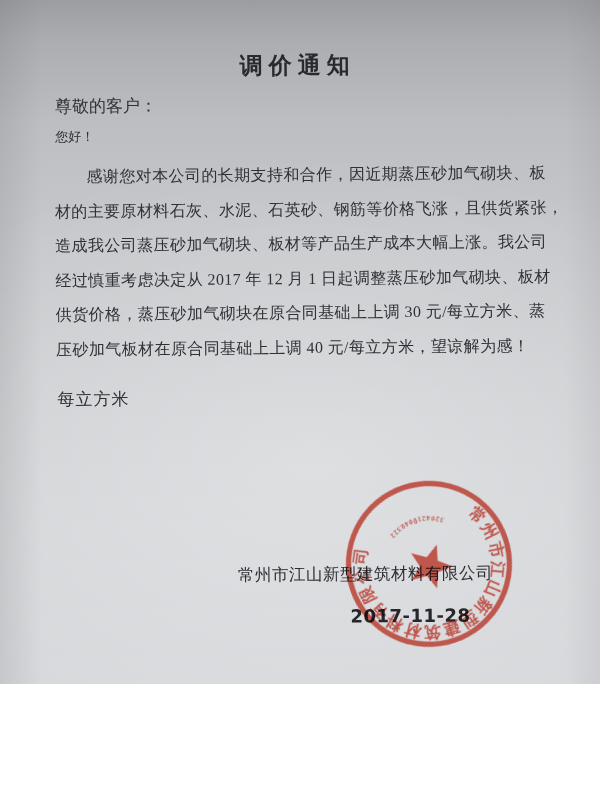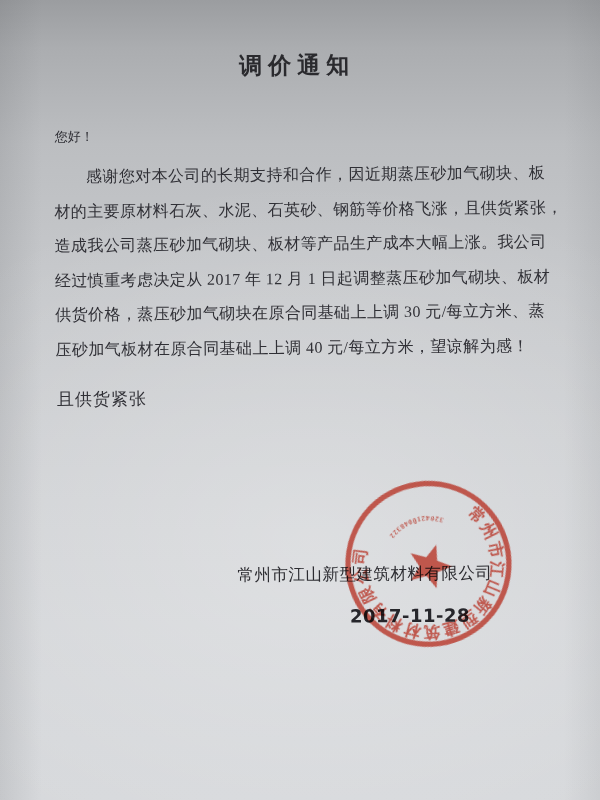--- a/index.html
+++ b/index.html
@@ -1,18 +1,18 @@
 <!DOCTYPE html>
 <html><head>
 <meta charset="utf-8">
 <style>
   html,body{margin:0;padding:0;}
   .photo{
     position:relative;
-    width:600px;height:800px;
+    width:600px;height:684px;
     overflow:hidden;
     background:
       linear-gradient(90deg, rgba(70,72,76,.12), rgba(70,72,76,0) 7%, rgba(70,72,76,0) 94%, rgba(70,72,76,.08)),
       radial-gradient(ellipse 130% 70% at 52% 68%, rgba(255,255,255,.28), rgba(255,255,255,0) 65%),
       linear-gradient(180deg,#9b9da0 0%,#abadb0 6%,#bcbec1 18%,#c6c8cb 35%,#cdcfd2 55%,#d3d5d8 78%,#d6d8db 100%);
     font-family:"Liberation Serif","DejaVu Serif",serif;
     color:#303036;
   }
   .sheet{
     position:absolute;inset:0;
@@ -54,32 +54,33 @@
   .seal text{font-family:"Liberation Serif","DejaVu Serif",serif;font-weight:700;}
 </style>
 </head>
 <body>
 
 <div class="photo">
   <div class="sheet">
 
     <div class="title">调价通知</div>
 
+    <div class="salutation">尊敬的客户：</div>
     <div class="greeting">您好！</div>
 
     <div class="body-block">
       <div class="body-line indent">感谢您对本公司的长期支持和合作，因近期蒸压砂加气砌块、板</div>
       <div class="body-line">材的主要原材料石灰、水泥、石英砂、钢筋等价格飞涨，且供货紧张，</div>
       <div class="body-line">造成我公司蒸压砂加气砌块、板材等产品生产成本大幅上涨。我公司</div>
       <div class="body-line">经过慎重考虑决定从 2017 年 12 月 1 日起调整蒸压砂加气砌块、板材</div>
       <div class="body-line">供货价格，蒸压砂加气砌块在原合同基础上上调 30 元/每立方米、蒸</div>
       <div class="body-line">压砂加气板材在原合同基础上上调 40 元/每立方米，望谅解为感！</div>
     </div>
 
-    <div class="closing">且供货紧张</div>
+    <div class="closing">每立方米</div>
 
     <div class="company">常州市江山新型建筑材料有限公司</div>
     <div class="date">2017-11-28</div>
 
     <svg class="seal" viewBox="0 0 190 190" xmlns="http://www.w3.org/2000/svg">
       <defs>
         <path id="ringTextPath" d="M 37.8,128 A 66,66 0 1 1 152.2,128" fill="none"></path>
         <path id="serialPath" d="M 66.3,136 A 50,50 0 0 0 123.7,136" fill="none"></path>
       </defs>
       <circle cx="95" cy="95" r="84" fill="none" stroke-width="5.5" stroke="#b8392c"></circle>

